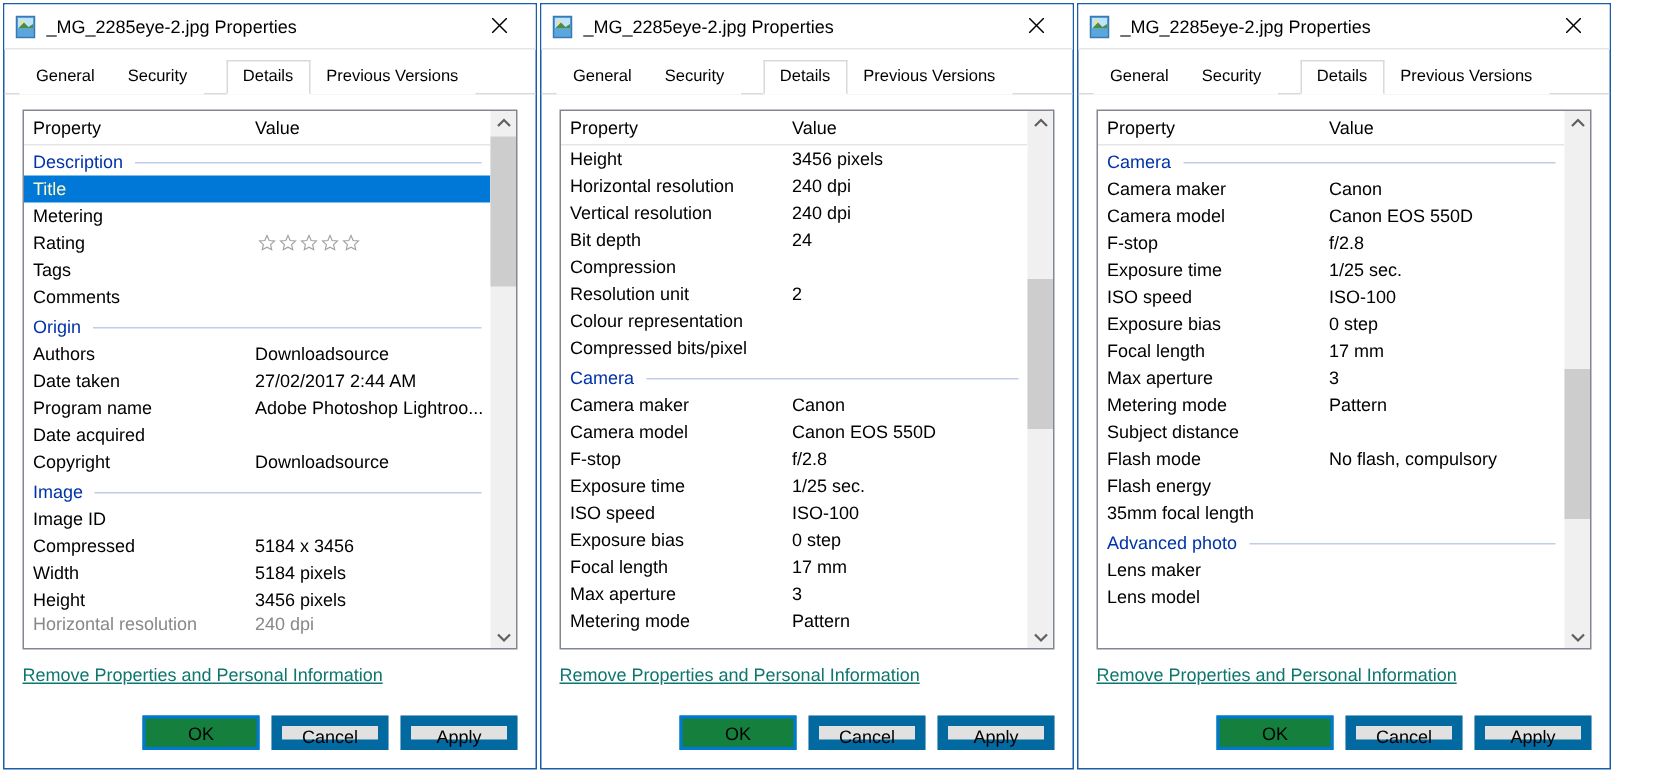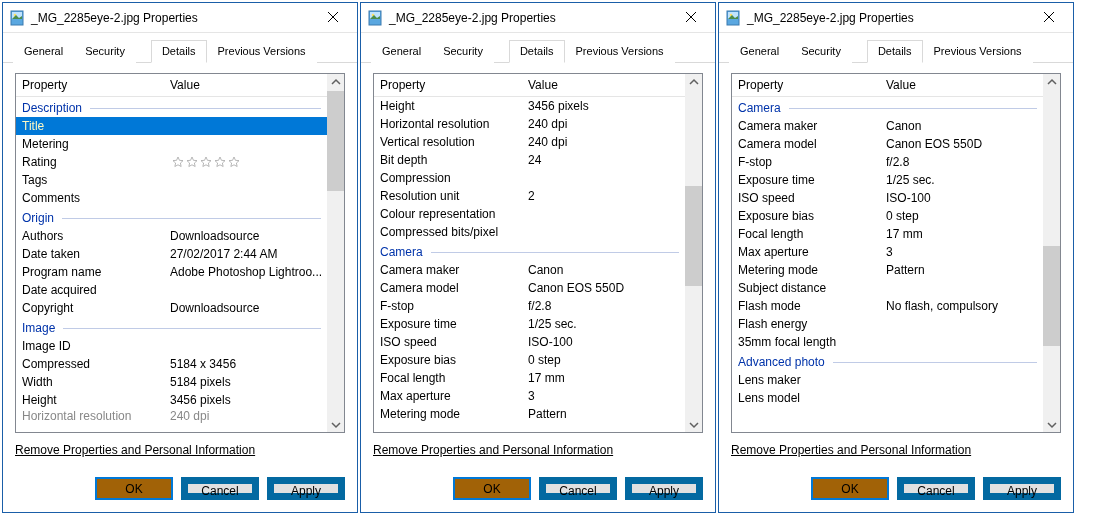--- a/index.html
+++ b/index.html
@@ -130,21 +130,21 @@
   .sb-thumb {
     position: absolute;
     left: 0; right: 0;
     background: #cdcdcd;
   }
 
   .link-row {
     padding: 10px 0 6px 0;
   }
   .link {
-    color: #000000;
+    color: #0f766e;
     text-decoration: underline;
     cursor: pointer;
     font-size: 12px;
   }
 
   .button-row {
     display: flex;
     justify-content: flex-end;
     gap: 8px;
     padding: 8px 12px 12px 12px;
@@ -153,21 +153,21 @@
     width: 78px;
     height: 23px;
     border: 7px solid #0369a1;
     background: #e1e1e1;
     font-family: inherit;
     font-size: 12px;
     cursor: pointer;
   }
   .btn.default {
     border: 2px solid #0078d7;
-    background: #a16207;
+    background: #15803d;
   }
 
   .stars {
     display: flex;
     gap: 2px;
     padding-left: 2px;
   }
   .star {
     width: 12px; height: 12px;
   }

